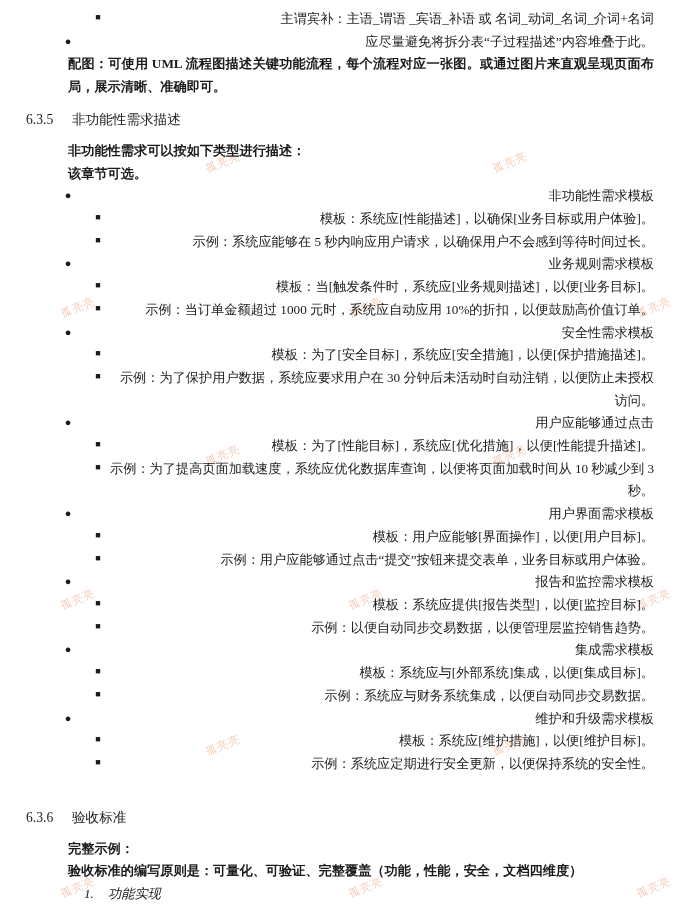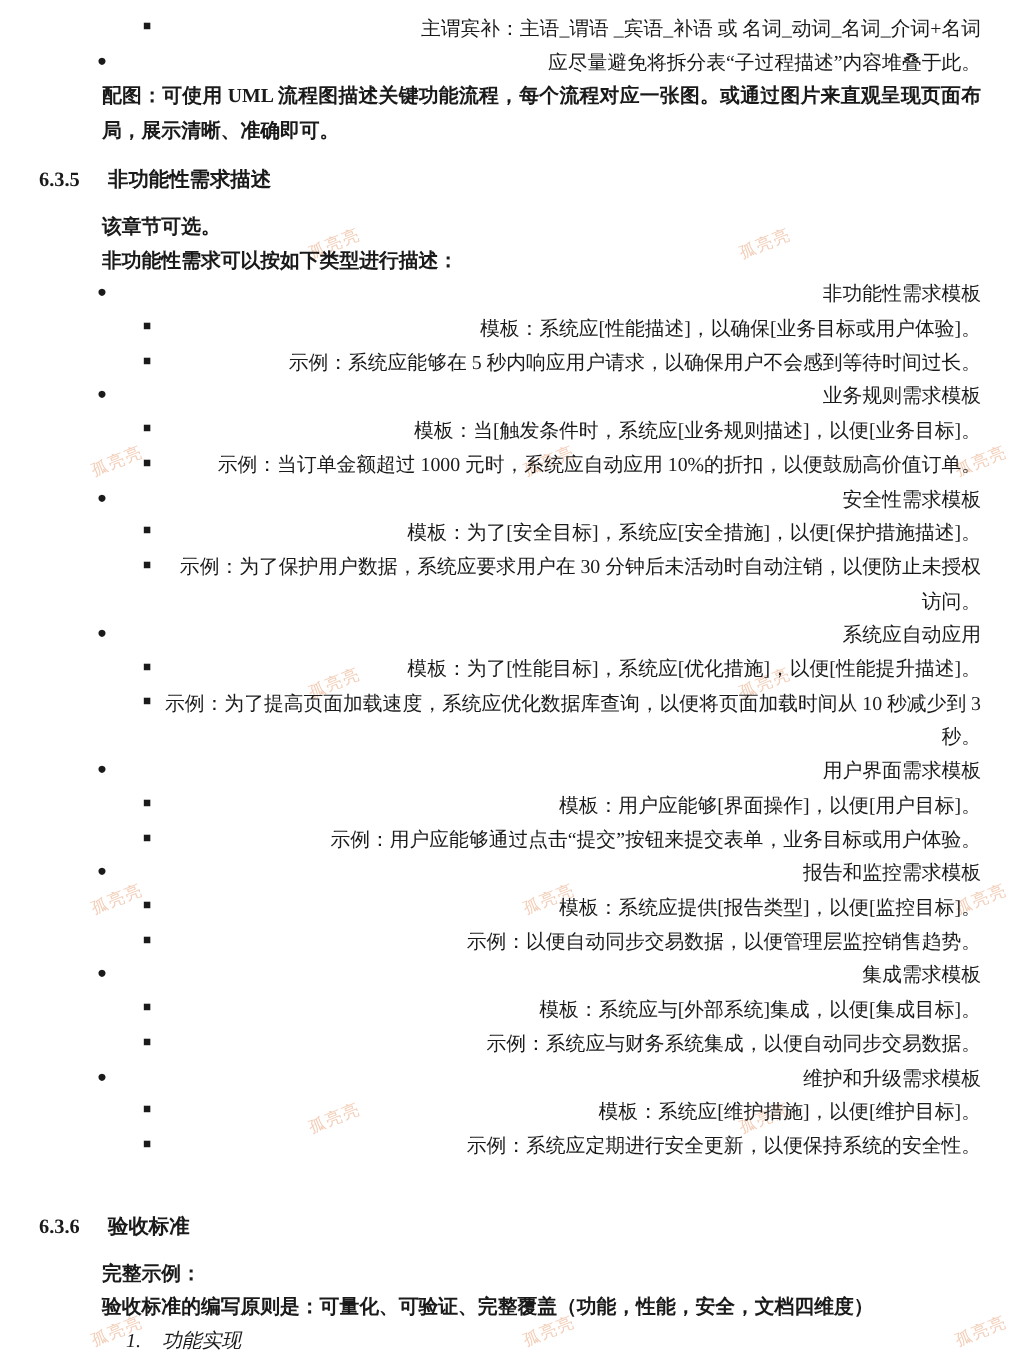--- a/index.html
+++ b/index.html
@@ -48,21 +48,21 @@
 
   
   .line {
     font-size: 13.2px;
     line-height: 1.72;
     margin: 0;
     text-align: justify;
   }
   .heading {
     font-size: 13.6px;
-    font-weight: bold;
+    font-weight: normal;
     line-height: 1.7;
     margin: 0;
   }
   .heading .num {
     display: inline-block;
     width: 46px;
   }
 
   .bullet-row {
     display: flex;
@@ -135,22 +135,22 @@
         <span class="txt">主谓宾补：主语_谓语 _宾语_补语 或 名词_动词_名词_介词+名词</span>
       </div>
       <div class="bullet-row lvl-1">
         <span class="mark">●</span>
         <span class="txt">应尽量避免将拆分表“子过程描述”内容堆叠于此。</span>
       </div>
       <div class="line sub-para">配图：可使用 UML 流程图描述关键功能流程，每个流程对应一张图。或通过图片来直观呈现页面布局，展示清晰、准确即可。</div>
       <div class="spacer-sm"></div>
       <div class="heading"><span class="num">6.3.5</span><span>非功能性需求描述</span></div>
       <div class="spacer-sm"></div>
+      <div class="line sub-para">非功能性需求可以按如下类型进行描述：</div>
       <div class="line sub-para">该章节可选。</div>
-      <div class="line sub-para">非功能性需求可以按如下类型进行描述：</div>
       <div class="bullet-row lvl-1">
         <span class="mark">●</span>
         <span class="txt">非功能性需求模板</span>
       </div>
       <div class="bullet-row lvl-2">
         <span class="mark sq">■</span>
         <span class="txt">模板：系统应[性能描述]，以确保[业务目标或用户体验]。</span>
       </div>
       <div class="bullet-row lvl-2">
         <span class="mark sq">■</span>
@@ -175,21 +175,21 @@
       <div class="bullet-row lvl-2">
         <span class="mark sq">■</span>
         <span class="txt">模板：为了[安全目标]，系统应[安全措施]，以便[保护措施描述]。</span>
       </div>
       <div class="bullet-row lvl-2">
         <span class="mark sq">■</span>
         <span class="txt">示例：为了保护用户数据，系统应要求用户在 30 分钟后未活动时自动注销，以便防止未授权访问。</span>
       </div>
       <div class="bullet-row lvl-1">
         <span class="mark">●</span>
-        <span class="txt">系统应自动应用</span>
+        <span class="txt">用户应能够通过点击</span>
       </div>
       <div class="bullet-row lvl-2">
         <span class="mark sq">■</span>
         <span class="txt">模板：为了[性能目标]，系统应[优化措施]，以便[性能提升描述]。</span>
       </div>
       <div class="bullet-row lvl-2">
         <span class="mark sq">■</span>
         <span class="txt">示例：为了提高页面加载速度，系统应优化数据库查询，以便将页面加载时间从 10 秒减少到 3 秒。</span>
       </div>
       <div class="bullet-row lvl-1">

